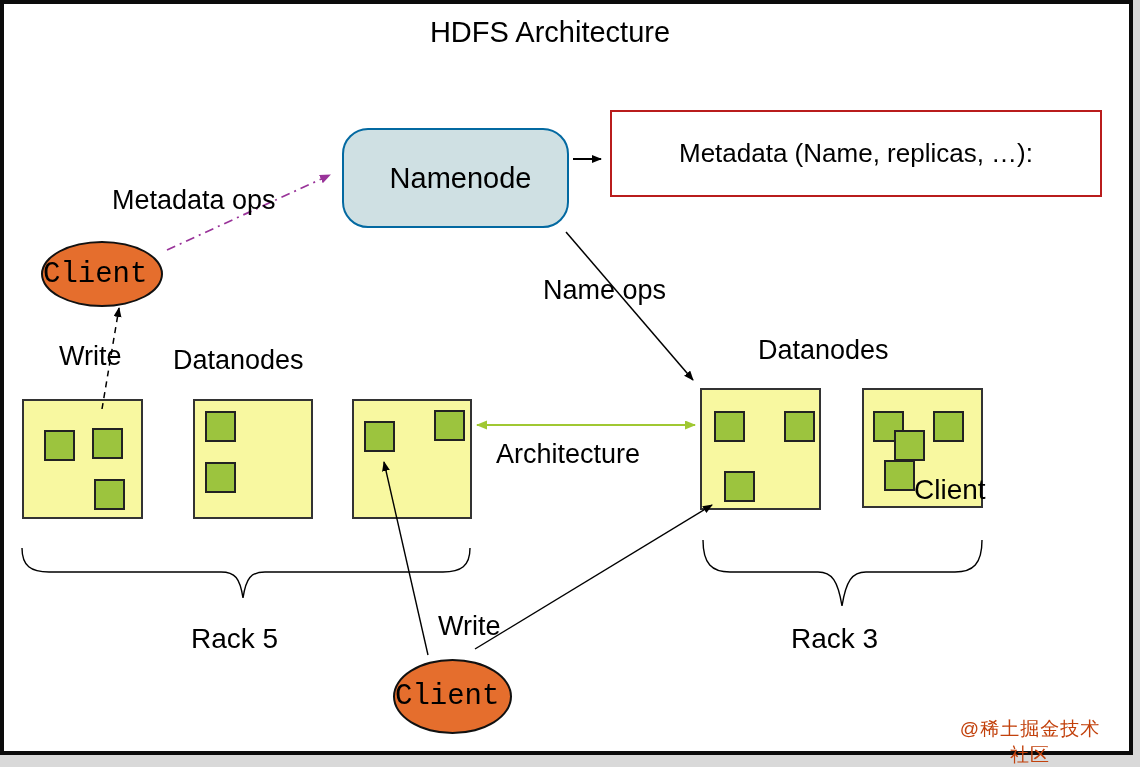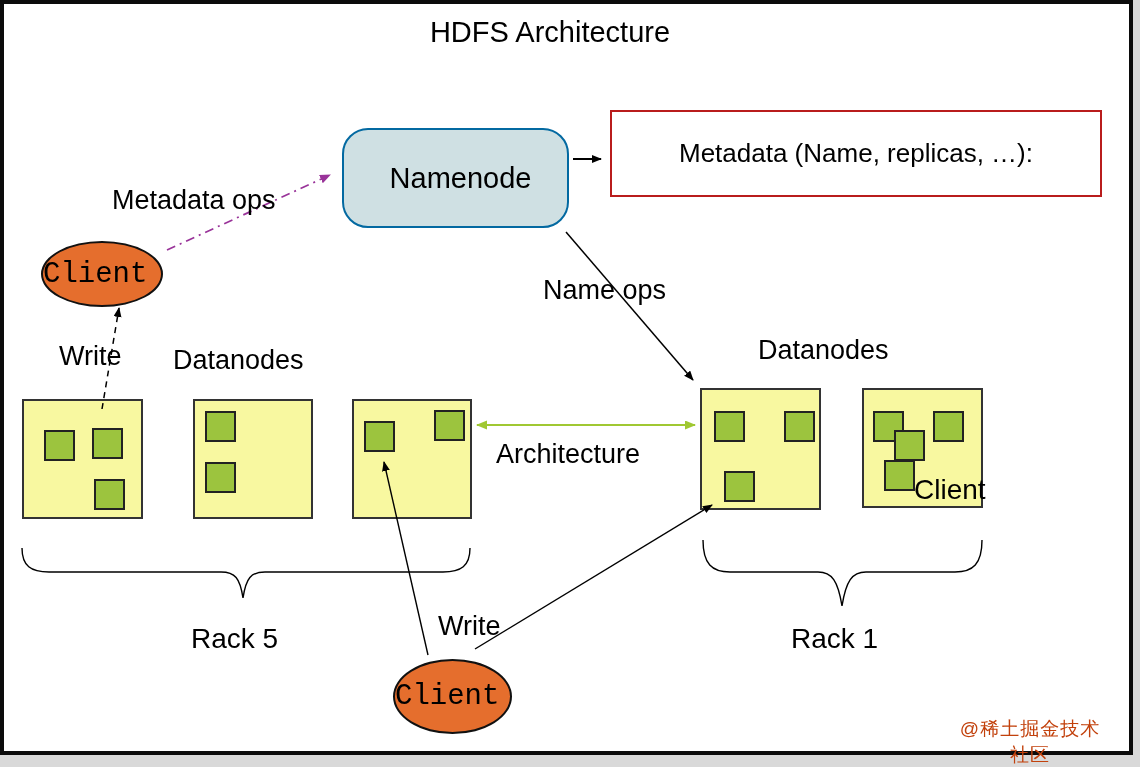--- a/index.html
+++ b/index.html
@@ -128,16 +128,16 @@
   </div>
 
 <div class="label abs" style="left:112px;top:178px;">Metadata ops</div>
 <div class="label abs" style="left:543px;top:268px;">Name ops</div>
 <div class="label abs" style="left:59px;top:334px;">Write</div>
 <div class="label abs" style="left:173px;top:338px;">Datanodes</div>
 <div class="label abs" style="left:758px;top:328px;">Datanodes</div>
 <div class="label abs" style="left:496px;top:432px;">Architecture</div>
 <div class="label abs" style="left:914px;top:467px;font-size:28px;">Client</div>
 <div class="label abs" style="left:191px;top:616px;font-size:28px;">Rack 5</div>
-<div class="label abs" style="left:791px;top:616px;font-size:28px;">Rack 1</div>
+<div class="label abs" style="left:791px;top:616px;font-size:28px;">Rack 3</div>
 <div class="label abs" style="left:438px;top:604px;">Write</div>
 
 <div class="watermark abs">@稀土掘金技术社区</div>
 
 </body></html>

